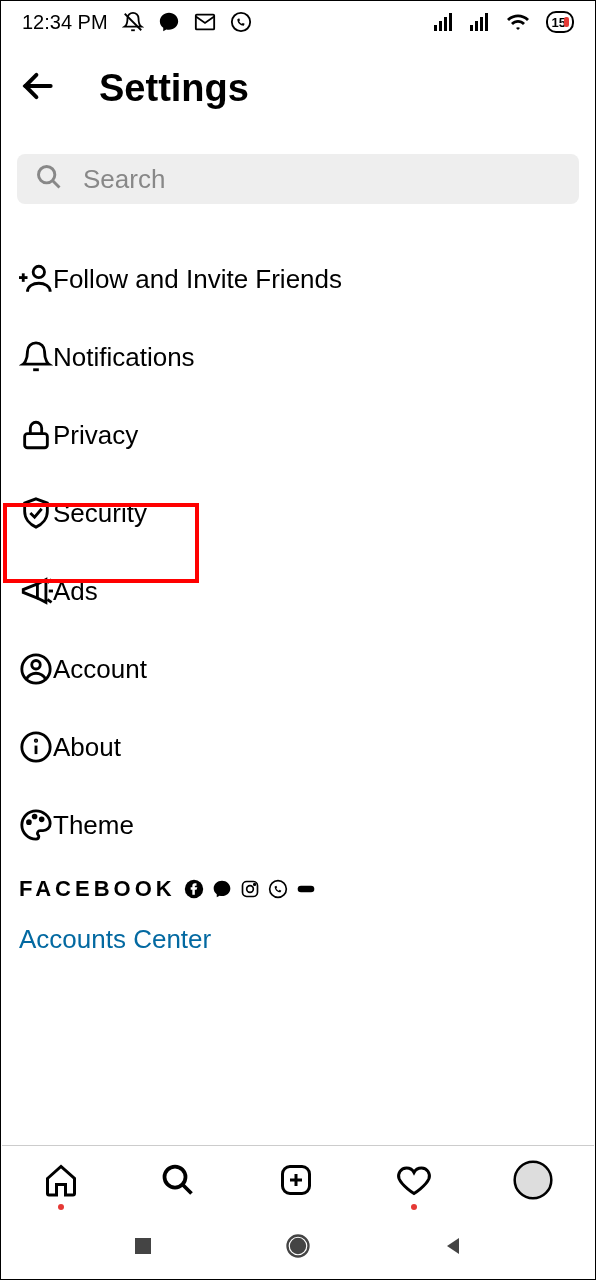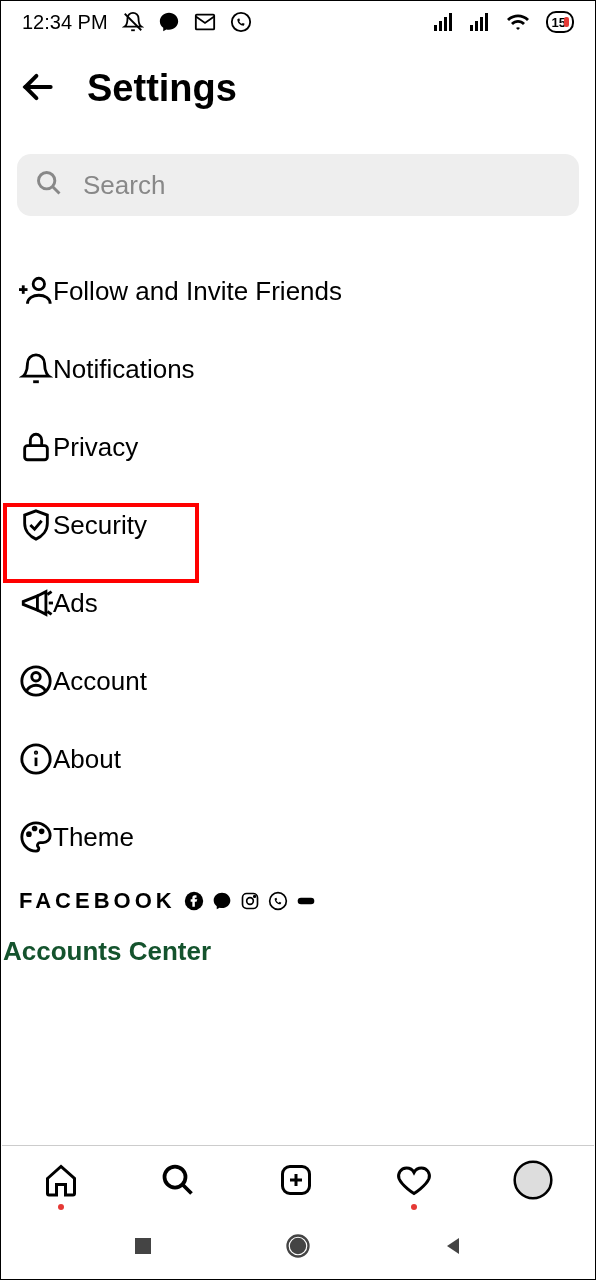--- a/index.html
+++ b/index.html
@@ -8,40 +8,40 @@
 
   
   .statusbar { height: 42px; display: flex; align-items: center; justify-content: space-between; padding: 0 21px; font-size: 20px; font-weight: 500; }
   .status-left { display: flex; align-items: center; gap: 14px; }
   .status-right { display: flex; align-items: center; gap: 16px; }
   .status-icon { display: inline-flex; align-items: center; }
   .battery { border: 2px solid #000; border-radius: 10px; padding: 0 6px 0 4px; font-size: 13px; font-weight: 700; position: relative; height: 22px; display:flex; align-items:center;}
   .battery-dot { position:absolute; right:3px; top:50%; transform:translateY(-50%); width:5px; height:10px; background:#e53935; border-radius:2px;}
 
   
-  .header { display: flex; align-items: center; padding: 24px 18px 10px 18px; gap: 30px; }
+  .header { display: flex; padding: 24px 18px 10px 18px; gap: 42px; }
   .header .title { font-size: 38px; font-weight: 700; }
 
   
-  .search-wrap { margin: 34px 16px 0 16px; background: #eeeeee; border-radius: 14px; height: 62px; display: flex; align-items: center; padding: 0 18px; gap: 20px; }
+  .search-wrap { margin: 34px 16px 0 16px; background: #eeeeee; border-radius: 8px; height: 50px; display: flex; align-items: center; padding: 0 18px; gap: 20px; }
   .search-wrap input { border: none; background: transparent; font-size: 26px; color: #555; outline: none; width: 100%; }
   .search-wrap input::placeholder { color: #888; }
 
   
   .menu { margin-top: 36px; }
   .menu-item { display: flex; align-items: center; padding: 22px 18px; font-size: 26px; font-weight: 400; cursor: pointer; position: relative; }
   .menu-item .mi-icon { width: 34px; height: 34px; display: inline-flex; align-items:center; justify-content:center; }
   .highlight-box { border: 4px solid #ff0000; position: absolute; left: 2px; top: 502px; width: 196px; height: 80px; pointer-events:none; }
 
   
   .fb-line { display: flex; align-items: center; gap: 8px; padding: 12px 18px 6px 18px; font-size: 22px; font-weight: 700; letter-spacing: 4px; }
   .fb-icons { display: flex; gap: 8px; }
   .fb-icons svg, .fb-icons span { width:20px; height:20px;}
 
-  .accounts-center { color: #14532d; font-size: 26px; padding: 16px 2px; font-weight: 700; }
+  .accounts-center { color: #0369a1; font-size: 26px; padding: 16px 18px; font-weight: 400; }
 
   
   .tabbar { position: absolute; left: 1px; right: 1px; bottom: 62px; height: 72px; border-top: 1px solid #ccc; display: flex; align-items: center; justify-content: space-around; background:#fff;}
   .tabbar .tab { position: relative; }
   .dot { width:6px; height:6px; background:#e53935; border-radius:50%; position:absolute; bottom:-8px; left:50%; transform:translateX(-50%); }
 
   
   .navbar { position: absolute; left:1px; right:1px; bottom:0; height:62px; display:flex; align-items:center; justify-content:space-evenly; }
 </style>
 </head>

